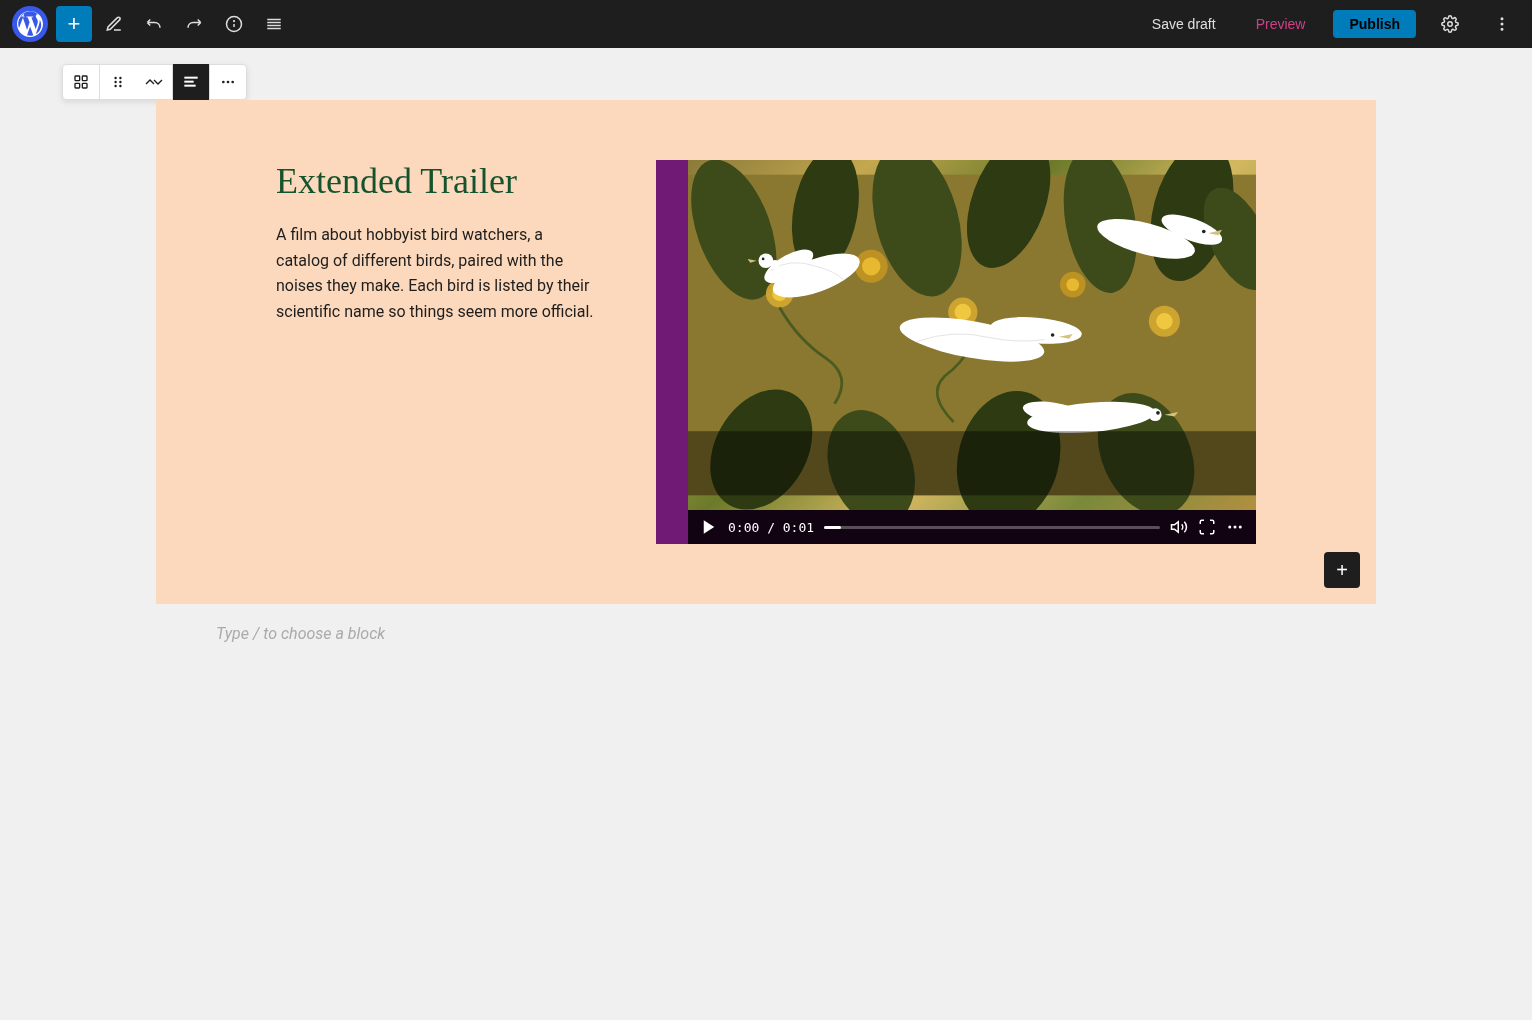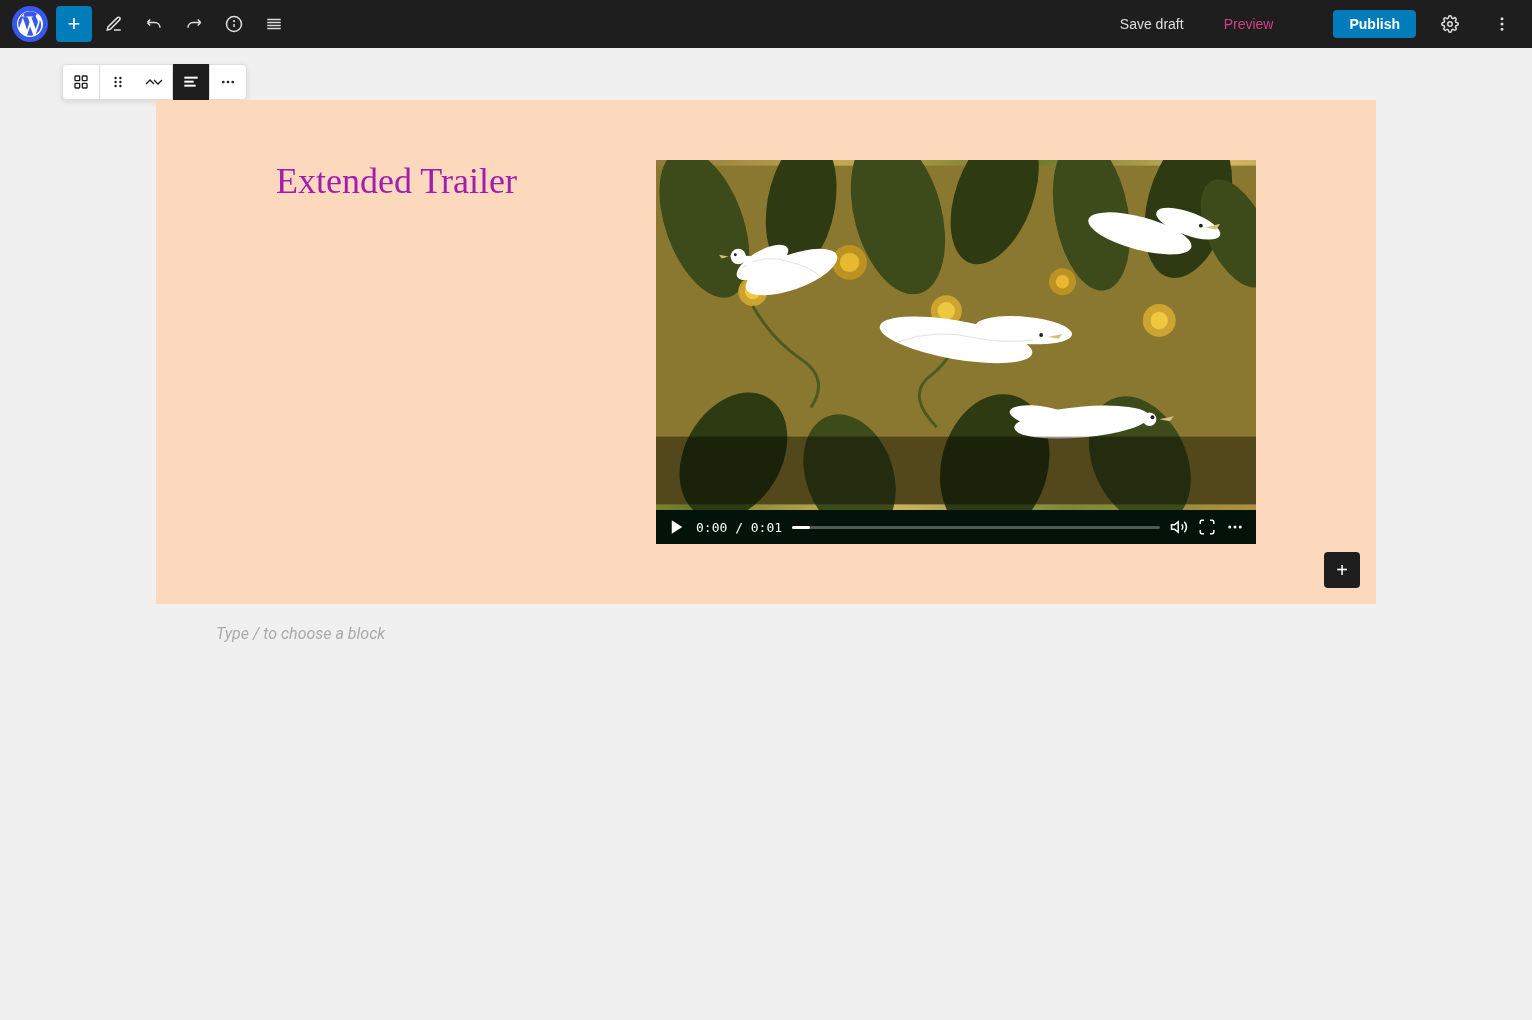--- a/index.html
+++ b/index.html
@@ -84,27 +84,26 @@
       color: #ec4899;
       cursor: pointer;
       font-size: 14px;
       padding: 6px 12px;
       border-radius: 4px;
       opacity: 0.85;
     }
     .publish-btn {
       background: #007cba;
       border: none;
-      color: #ffffff;
+      color: #000000;
       cursor: pointer;
       font-size: 14px;
       font-weight: 600;
       padding: 6px 16px;
       border-radius: 4px;
-      margin-left: 32px;
     }
     .settings-btn {
       background: none;
       border: none;
       color: #fff;
       width: 36px;
       height: 36px;
       display: flex;
       align-items: center;
       justify-content: center;
@@ -192,41 +191,42 @@
     }
 
     .text-column {
       flex: 0 0 auto;
       width: 320px;
     }
 
     .block-title {
       font-size: 36px;
       font-weight: 400;
-      color: #a21caf;
+      color: #14532d;
       margin-bottom: 20px;
       font-family: Georgia, serif;
     }
 
     .block-description {
       font-size: 16px;
       line-height: 1.6;
       color: #1e1e1e;
     }
 
     .video-column {
       flex: 1;
     }
 
     .video-container {
       width: 100%;
       border-radius: 0;
       overflow: hidden;
       position: relative;
-      background: #15803d;
+      background: #701a75;
+      padding-left: 32px;
     }
 
     .video-thumbnail {
       width: 100%;
       height: 350px;
       background: linear-gradient(135deg, #8b7a3a 0%, #c4a84f 20%, #6b7a2a 40%, #d4b860 60%, #7a8a3a 80%, #b09040 100%);
       position: relative;
       overflow: hidden;
     }
 
@@ -459,20 +459,21 @@
         </svg>
       </button>
     </div>
   </div>
 
   <div class="content-wrapper">
     <div class="media-text-block">
 
       <div class="text-column">
         <h2 class="block-title">Extended Trailer</h2>
+        <p class="block-description">A film about hobbyist bird watchers, a catalog of different birds, paired with the noises they make. Each bird is listed by their scientific name so things seem more official.</p>
       </div>
 
       <div class="video-column">
         <div class="video-container">
 
           <div class="video-thumbnail">
             <svg class="bird-art" viewBox="0 0 620 350" xmlns="http://www.w3.org/2000/svg">
 
               <rect width="620" height="350" fill="#8a7830"></rect>
 

